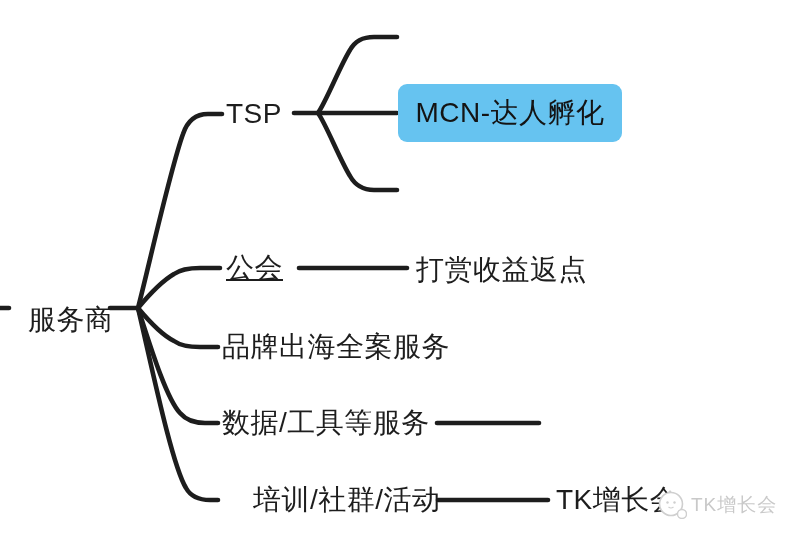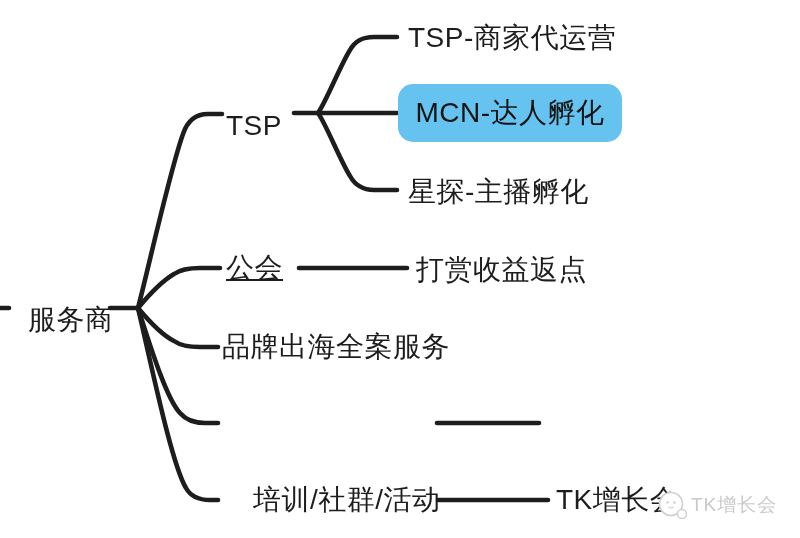--- a/index.html
+++ b/index.html
@@ -86,36 +86,35 @@
       <path d="M 318 113 C 326 124 340 160 350 176 C 355 185 362 190 374 190 L 397 190"></path>
 
       <path d="M 299 268 H 407"></path>
       <path d="M 437 423 H 539"></path>
       <path d="M 438 500 H 548"></path>
     </g>
   </svg>
 
   <div class="node-label" style="left:28px; top:320px;">服务商</div>
 
-  <div class="node-label" style="left:226px; top:126px;">TSP</div>
+  <div class="node-label" style="left:226px; top:114px;">TSP</div>
 
-  <div class="node-label" style="left:408px; top:38px;">TSP-商家代运营</div>
 
-  <div class="node-box" style="left:398px; top:84px; width:224px; height:58px; background:#66c3f0;">
+  <div class="node-box" style="left:398px; top:84px; width:224px; height:58px; background:#66c3f0;border-radius:9px;">
     <span>MCN-达人孵化</span>
   </div>
 
-  <div class="node-label" style="left:408px; top:192px;">星探-主播孵化</div>
 
   <div class="node-label" style="left:226px; top:268px;text-decoration:underline;">公会</div>
 
   <div class="node-label" style="left:416px; top:270px;">打赏收益返点</div>
 
   <div class="node-label" style="left:222px; top:347px;">品牌出海全案服务</div>
 
+  <div class="node-label" style="left:222px; top:423px;">数据/工具等服务</div>
 
 
   <div class="node-label" style="left:222px; top:500px;margin-left:31px;">培训/社群/活动</div>
 
   <div class="node-label" style="left:556px; top:500px;">TK增长会</div>
 
   <div class="watermark" style="left:657px; top:489px; width:140px; height:32px;">
     <svg class="wm-logo" viewBox="0 0 30 30" xmlns="http://www.w3.org/2000/svg">
       <path d="M7 8 L13 2 L17 7 Z" fill="#ffffff" stroke="#cfcfcf" stroke-width="1.4"></path>
       <circle cx="14" cy="15" r="11.5" fill="#ffffff" stroke="#cfcfcf" stroke-width="1.6"></circle>

